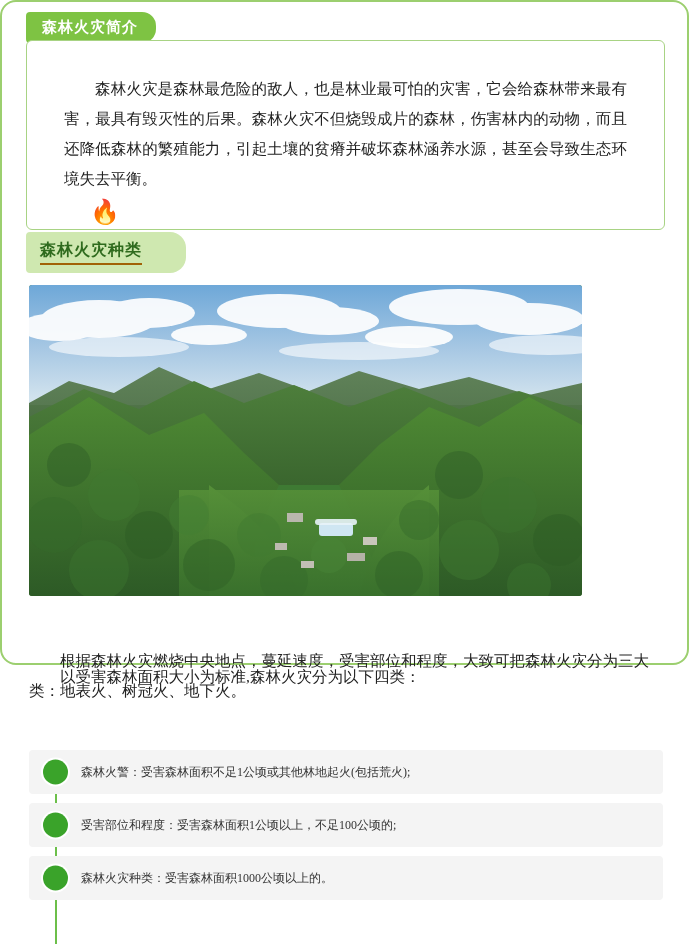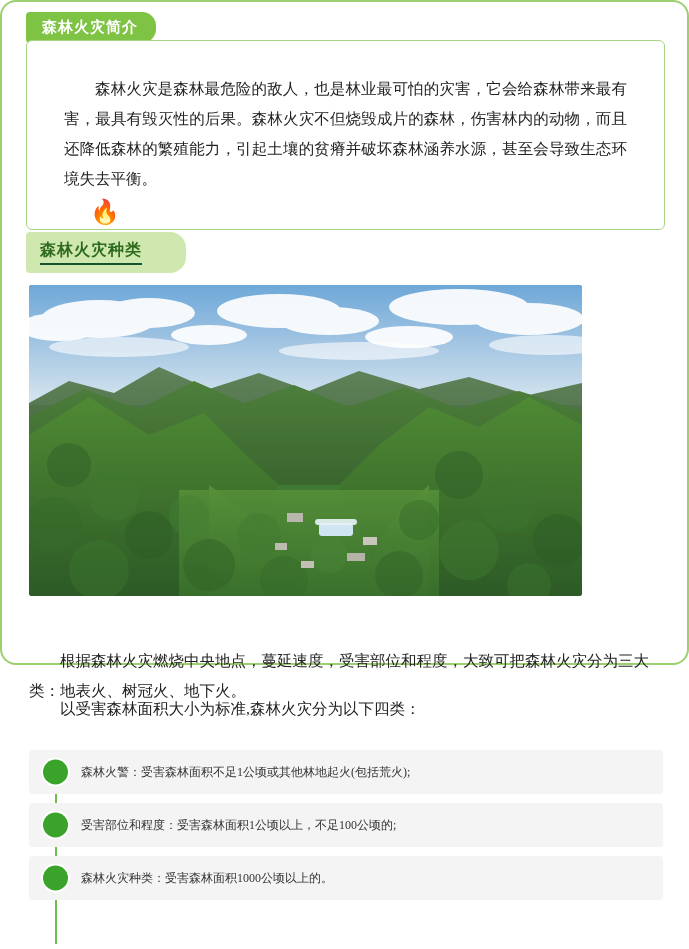--- a/index.html
+++ b/index.html
@@ -84,21 +84,21 @@
     box-sizing: border-box;
     background: #cfe8b0;
     border-radius: 4px 16px 16px 4px;
     padding: 8px 10px 8px 14px;
   }
   #types-tab-text {
     font-size: 16px;
     font-weight: bold;
     color: #2f6b1e;
     letter-spacing: 1px;
-    border-bottom: 2px solid #14532d;
+    border-bottom: 2px solid #a16207;
     display: inline-block;
     padding-bottom: 2px;
   }
 
   
   #forest-photo {
     position: absolute;
     left: 27px;
     top: 283px;
     width: 553px;
@@ -115,21 +115,21 @@
     left: 27px;
     width: 634px;
     font-size: 15.5px;
     line-height: 30px;
     color: #222222;
     text-indent: 2em;
     margin: 0;
     font-family: "Liberation Serif", serif;
   }
   #par-1 { top: 644px; }
-  #par-2 { top: 692px; }
+  #par-2 { top: 660px; }
 
   
   #list {
     position: absolute;
     left: 27px;
     top: 748px;
     width: 634px;
   }
   .list-item {
     position: relative;

